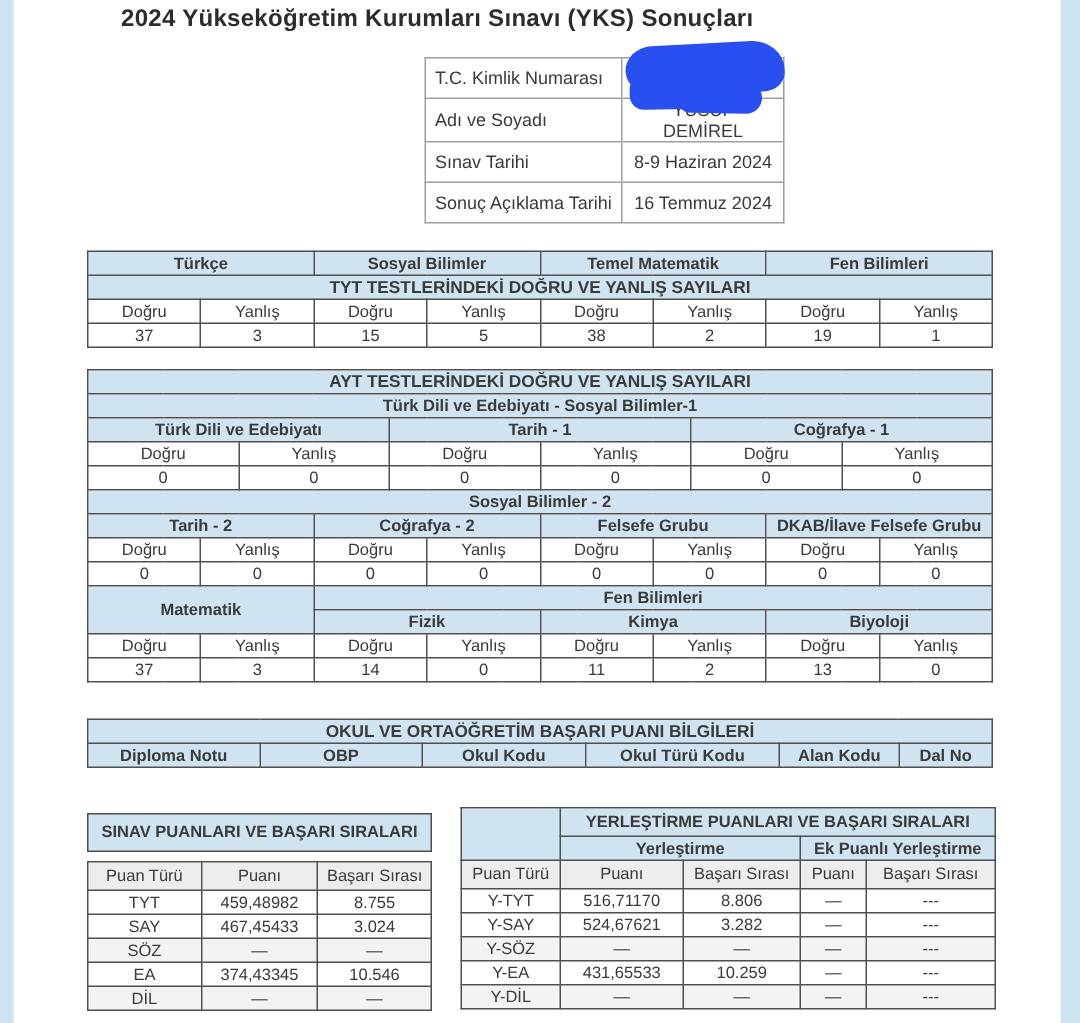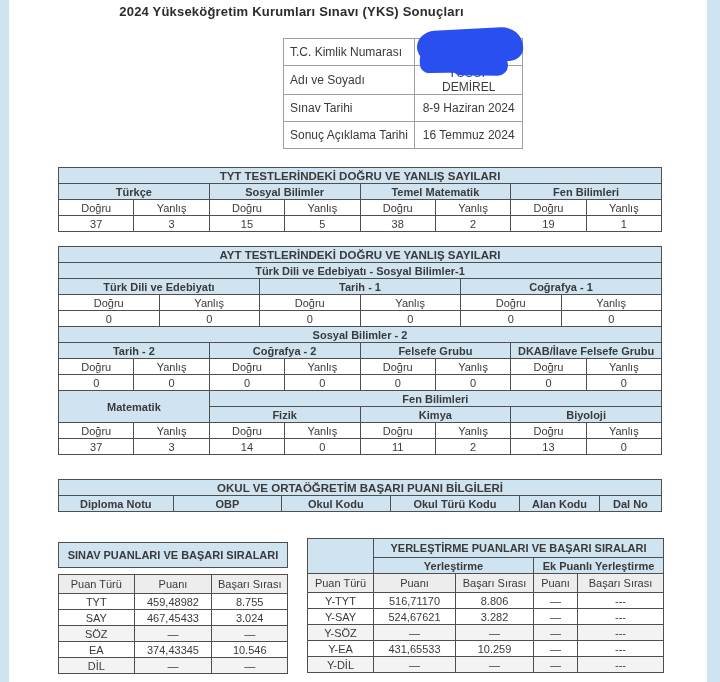--- a/index.html
+++ b/index.html
@@ -18,21 +18,21 @@
     width:720px;height:682px;position:relative;background:#ffffff;
     font-family:"Liberation Sans","DejaVu Sans",sans-serif;color:var(--txt);
     overflow:hidden;
   }
   .strip{position:absolute;top:0;height:682px;background:var(--strip);}
   .strip.left{left:0;width:9px;}
   .strip.right{right:0;width:13px;}
 
   .page-title{
     position:absolute;top:4px;left:0;width:583px;text-align:center;
-    font-size:13px;font-weight:bold;color:#2c2c2c;letter-spacing:0.2px;
+    font-size:16px;font-weight:bold;color:#2c2c2c;letter-spacing:0.2px;
   }
 
   
   .info-table{
     position:absolute;left:283px;top:38px;width:240px;
     border-collapse:collapse;font-size:12px;padding-left:28px;
   }
   .info-table td{
     border:1px solid var(--bd-light);height:27px;padding:0 6px;
     background:#fff;
@@ -140,27 +140,27 @@
       <col>
       <col>
       <col>
       <col>
       <col>
       <col>
       <col>
     </colgroup>
   <tbody>
       <tr>
-    <td class="ttl" colspan="8">TYT TESTLERİNDEKİ DOĞRU VE YANLIŞ SAYILARI</td>
-  </tr>
-  <tr>
     <td class="hd" colspan="2">Türkçe</td>
     <td class="hd" colspan="2">Sosyal Bilimler</td>
     <td class="hd" colspan="2">Temel Matematik</td>
     <td class="hd" colspan="2">Fen Bilimleri</td>
+  </tr>
+  <tr>
+    <td class="ttl" colspan="8">TYT TESTLERİNDEKİ DOĞRU VE YANLIŞ SAYILARI</td>
   </tr>
   <tr>
     <td>Doğru</td>
     <td>Yanlış</td>
     <td>Doğru</td>
     <td>Yanlış</td>
     <td>Doğru</td>
     <td>Yanlış</td>
     <td>Doğru</td>
     <td>Yanlış</td>

